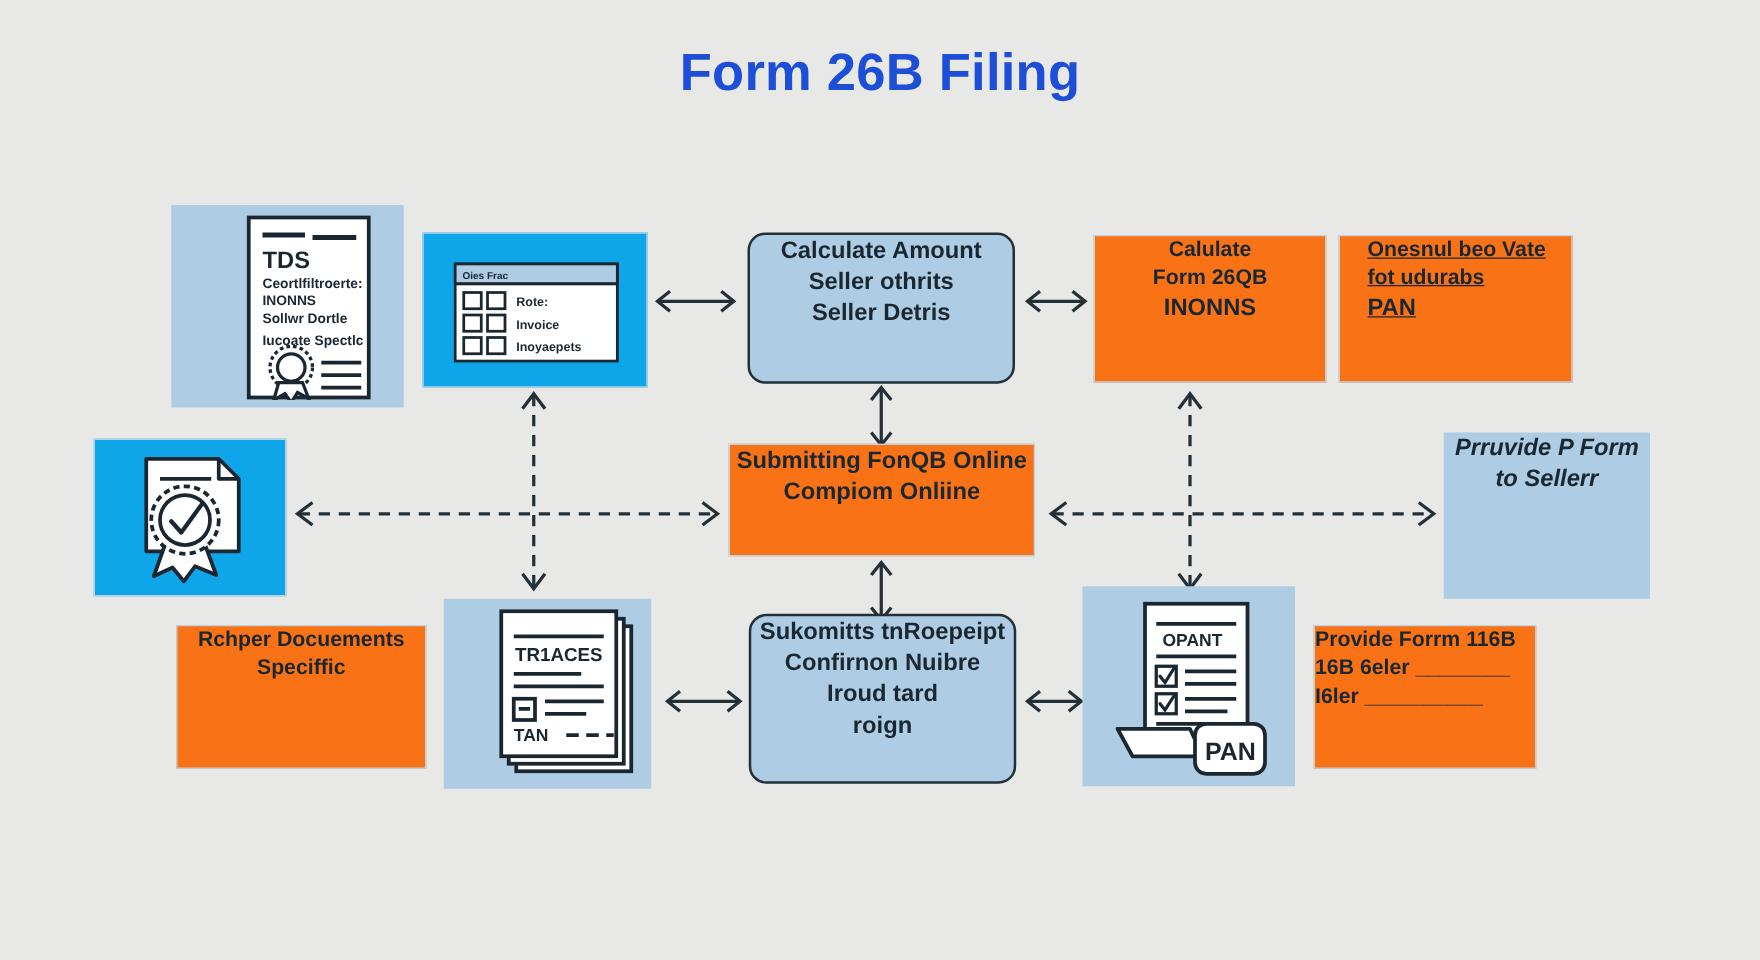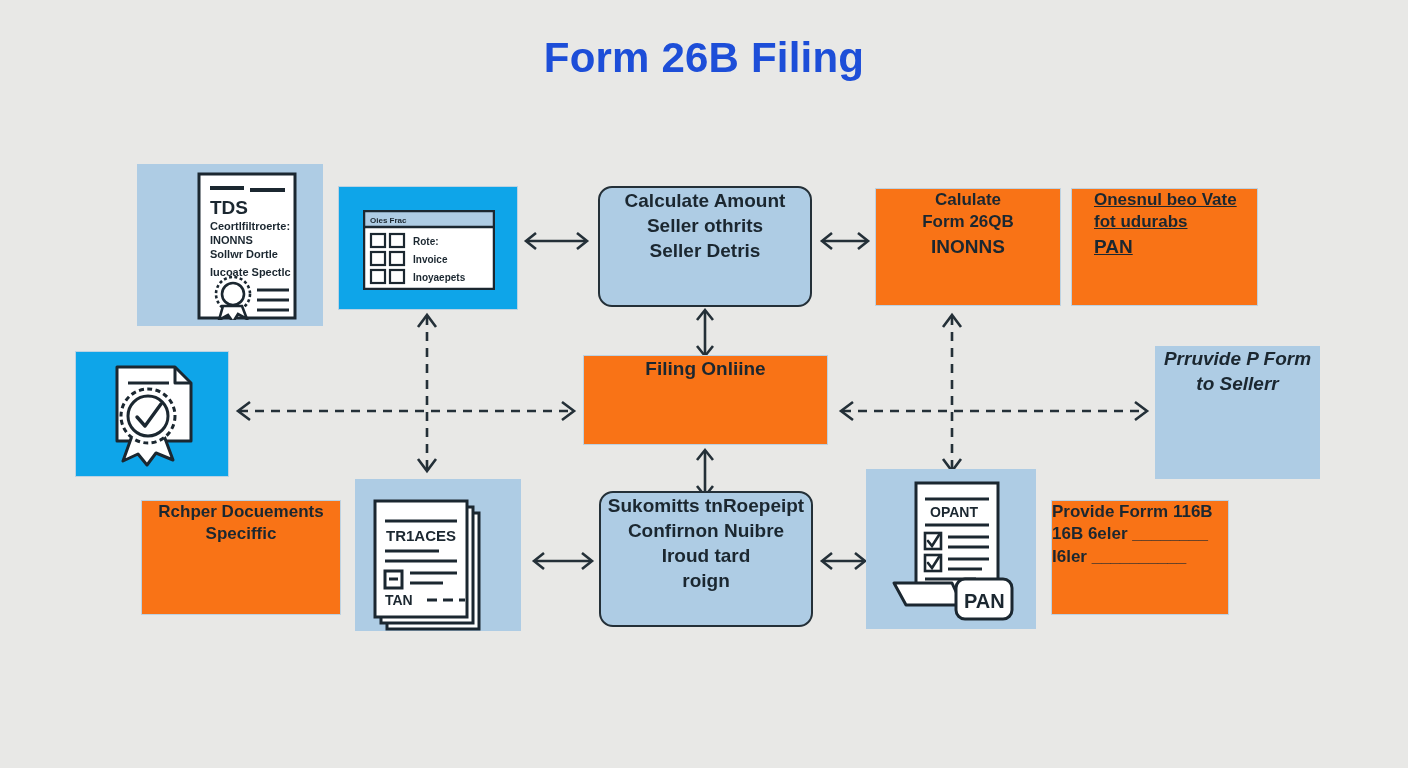--- a/index.html
+++ b/index.html
@@ -193,21 +193,22 @@
 
   <div class="arrow" style="left:229px;top:398px;">
     <svg width="354" height="26">
       <line x1="10" y1="13" x2="344" y2="13" stroke="#243038" stroke-width="2.6" stroke-dasharray="9 7"></line>
       <polyline points="21,4 9,13 21,22" fill="none" stroke="#243038" stroke-width="2.6"></polyline>
       <polyline points="333,4 345,13 333,22" fill="none" stroke="#243038" stroke-width="2.6"></polyline>
     </svg>
   </div>
 
   <div class="node plain" style="left:583px;top:355px;width:245px;height:90px;font-size:19px;">
-    <span class="ln">Filing Onliine</span>
+    <span class="ln">Submitting FonQB Online</span>
+    <span class="ln">Compiom Onliine</span>
   </div>
 
   <div class="arrow" style="left:832px;top:398px;">
     <svg width="324" height="26">
       <line x1="10" y1="13" x2="314" y2="13" stroke="#243038" stroke-width="2.6" stroke-dasharray="9 7"></line>
       <polyline points="21,4 9,13 21,22" fill="none" stroke="#243038" stroke-width="2.6"></polyline>
       <polyline points="303,4 315,13 303,22" fill="none" stroke="#243038" stroke-width="2.6"></polyline>
     </svg>
   </div>
 
@@ -223,21 +224,21 @@
       <polyline points="5,41 13,51 21,41" fill="none" stroke="#243038" stroke-width="2.6"></polyline>
     </svg>
   </div>
 
   <div class="node plain" style="left:141px;top:500px;width:200px;height:115px;align-items:center;">
     <span class="ln">Rchper Docuements</span>
     <span class="ln">Speciffic</span>
   </div>
 
   <div class="icon-card" style="left:355px;top:479px;width:166px;height:152px;">
-    <div class="iconwrap" style="left:10px;top:8px;margin-top:12px;">
+    <div class="iconwrap" style="left:36px;top:8px;">
       <svg width="124" height="136" viewBox="0 0 124 136">
         <rect x="22" y="14" width="92" height="116" fill="#ffffff" stroke="#1b2730" stroke-width="3"></rect>
         <rect x="16" y="8" width="92" height="116" fill="#ffffff" stroke="#1b2730" stroke-width="3"></rect>
         <rect x="10" y="2" width="92" height="116" fill="#ffffff" stroke="#1b2730" stroke-width="3"></rect>
         <line x1="20" y1="22" x2="92" y2="22" stroke="#1b2730" stroke-width="3"></line>
         <text x="21" y="42" font-family="Liberation Sans, sans-serif" font-size="15" font-weight="bold" fill="#1b2730">TR1ACES</text>
         <line x1="20" y1="52" x2="74" y2="52" stroke="#1b2730" stroke-width="3"></line>
         <line x1="20" y1="62" x2="92" y2="62" stroke="#1b2730" stroke-width="3"></line>
         <rect x="20" y="72" width="17" height="17" fill="#ffffff" stroke="#1b2730" stroke-width="3"></rect>
         <line x1="24" y1="80" x2="33" y2="80" stroke="#1b2730" stroke-width="3"></line>

